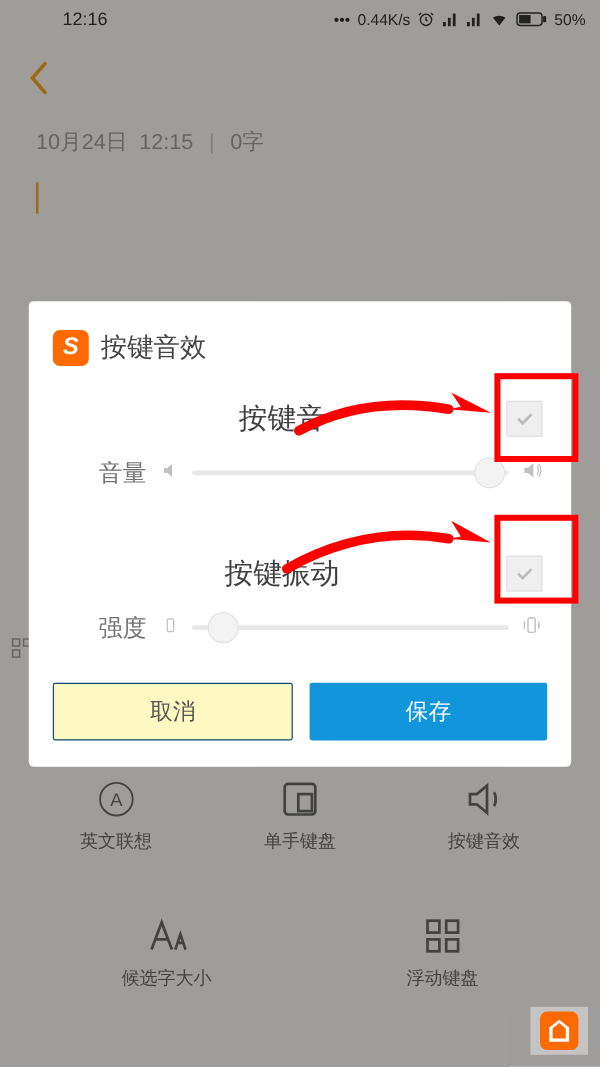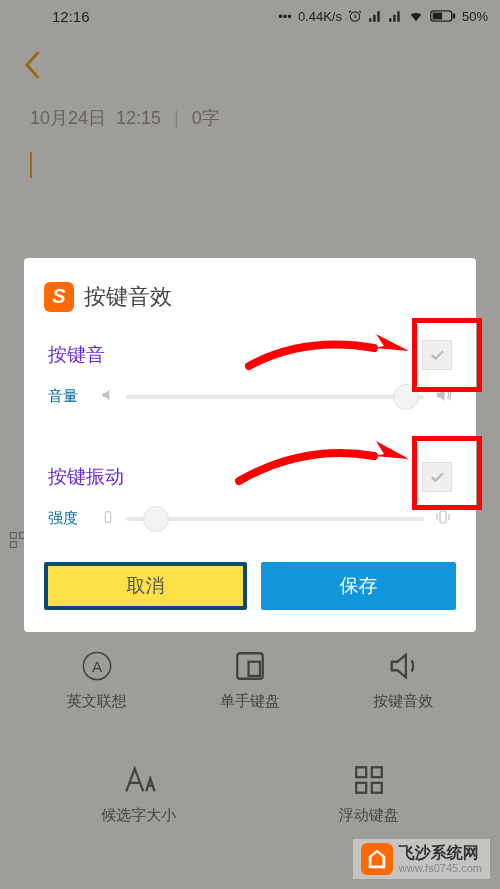--- a/index.html
+++ b/index.html
@@ -77,39 +77,39 @@
       align-items: center;
       justify-content: center;
       font-style: italic;
     }
     .dialog-title { font-size: 22px; color: #444; }
     .setting-row {
       padding: 10px 24px;
       display: flex;
       align-items: center;
     }
-    .setting-label { font-size: 19px; color: #6d28d9; flex: 1; }
+    .setting-label { font-size: 24px; color: #404040; flex: 1; text-align: center; }
     .checkbox {
       width: 30px;
       height: 30px;
       background: #efefef;
       border: 1px solid #e0e0e0;
       display: flex;
       align-items: center;
       justify-content: center;
       cursor: pointer;
     }
     .checkbox svg { width: 18px; height: 18px; }
     .slider-row {
       padding: 6px 24px 18px;
       display: flex;
       align-items: center;
       gap: 10px;
     }
-    .slider-label { font-size: 15px; color: #0369a1; min-width: 42px; }
+    .slider-label { font-size: 20px; color: #737373; min-width: 42px; margin-left: 34px; }
     .slider-icon { color: #c0c0c0; }
     .slider-track {
       flex: 1;
       height: 4px;
       background: #e8e8e8;
       border-radius: 2px;
       position: relative;
     }
     .slider-thumb {
       position: absolute;
@@ -129,21 +129,21 @@
     .btn {
       flex: 1;
       height: 48px;
       font-size: 19px;
       display: flex;
       align-items: center;
       justify-content: center;
       cursor: pointer;
       border-radius: 2px;
     }
-    .btn-cancel { border: 4px solid #0c4a6e; color: #555; background: #fde047; }
+    .btn-cancel { border: 1px solid #0c4a6e; color: #555; background: #fef9c3; }
     .btn-save { background: #1296db; color: #fff; }
     .red-box {
       position: absolute;
       border: 5px solid #ff0000;
       pointer-events: none;
     }
     .arrow {
       position: absolute;
       pointer-events: none;
     }
@@ -384,17 +384,13 @@
     </svg>
   </div>
 </div>
 
 <div class="watermark">
   <div class="wm-logo">
     <svg width="22" height="22" viewBox="0 0 24 24" fill="#fff">
         <path d="M12 2L3 9v13h18V9L12 2zm0 3l6 5v9H6v-9l6-5z"></path>
       </svg>
   </div>
-  <div class="wm-text">
-    <span class="wm-title">飞沙系统网</span>
-    <span class="wm-url">www.fs0745.com</span>
-  </div>
 </div>
 
 </body></html>

